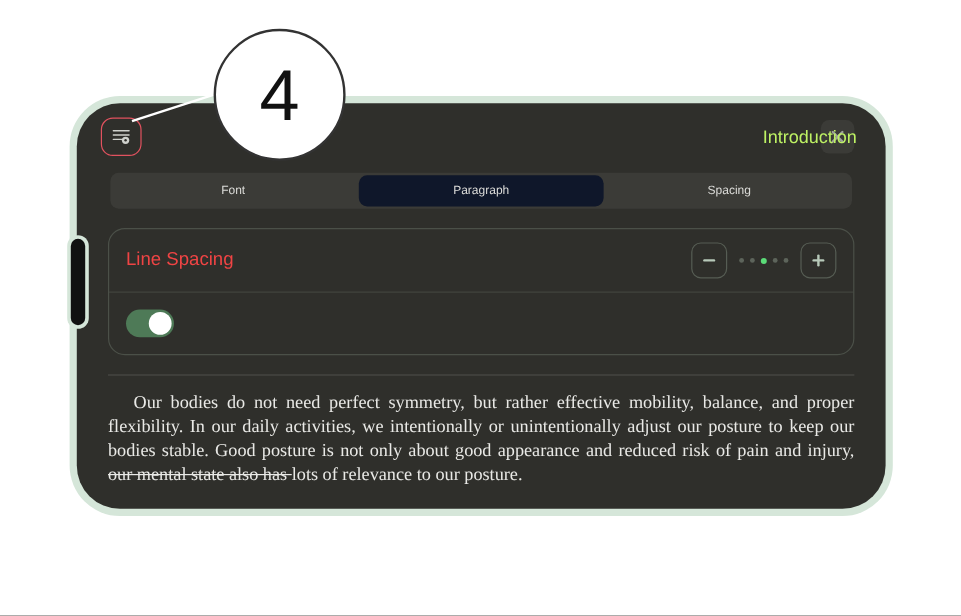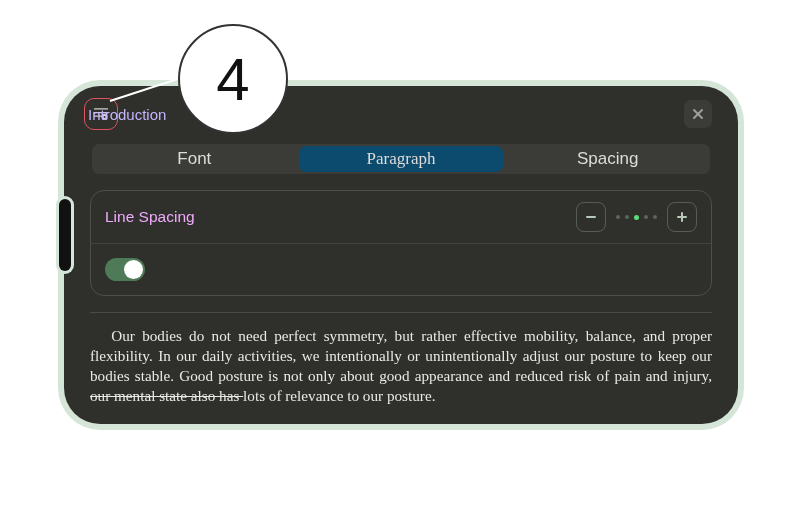--- a/index.html
+++ b/index.html
@@ -77,66 +77,65 @@
     background: rgba(255,255,255,0.06);
     border-radius: 7px;
     display: flex;
     align-items: center;
     justify-content: center;
   }
   .title {
     position: absolute;
     left: 0; right: 0;
     top: 8px;
-    text-align: left;
-    color: #c4b5fd;
+    text-align: right;
+    color: #bef264;
     font-size: 15px;
     font-weight: 400;
   }
   
   .segmented {
     position: absolute;
     left: 4px; right: 4px;
     top: 46px;
     height: 30px;
     background: rgba(255,255,255,0.06);
     border-radius: 7px;
     display: flex;
     overflow: hidden;
   }
   .segmented .seg {
     flex: 1;
     display: flex;
     align-items: center;
     justify-content: center;
     color: #dcdcd9;
-    font-size: 17px;
+    font-size: 10px;
     cursor: pointer;
   }
   .segmented .seg.selected {
-    background: #0c4a6e;
+    background: #0f172a;
     border-radius: 7px;
     margin: 2px;
     flex: 1;
-    font-family: Liberation Serif, serif;
   }
   
   .group {
     position: absolute;
     left: 2px; right: 2px;
     top: 92px;
     border: 1px solid rgba(160,180,160,0.25);
     border-radius: 14px;
   }
   .row {
     display: flex;
     align-items: center;
     height: 52px;
     padding: 0 14px;
-    color: #f0abfc;
+    color: #ef4444;
     font-size: 15.5px;
   }
   .row + .row { border-top: 1px solid rgba(160,180,160,0.16); }
   .row .label { flex: 1; }
   .stepper-wrap { display:flex; align-items:center; gap:10px; }
   .square-btn {
     width: 30px; height: 30px;
     border: 1px solid rgba(160,180,160,0.35);
     border-radius: 8px;
     display:flex; align-items:center; justify-content:center;

